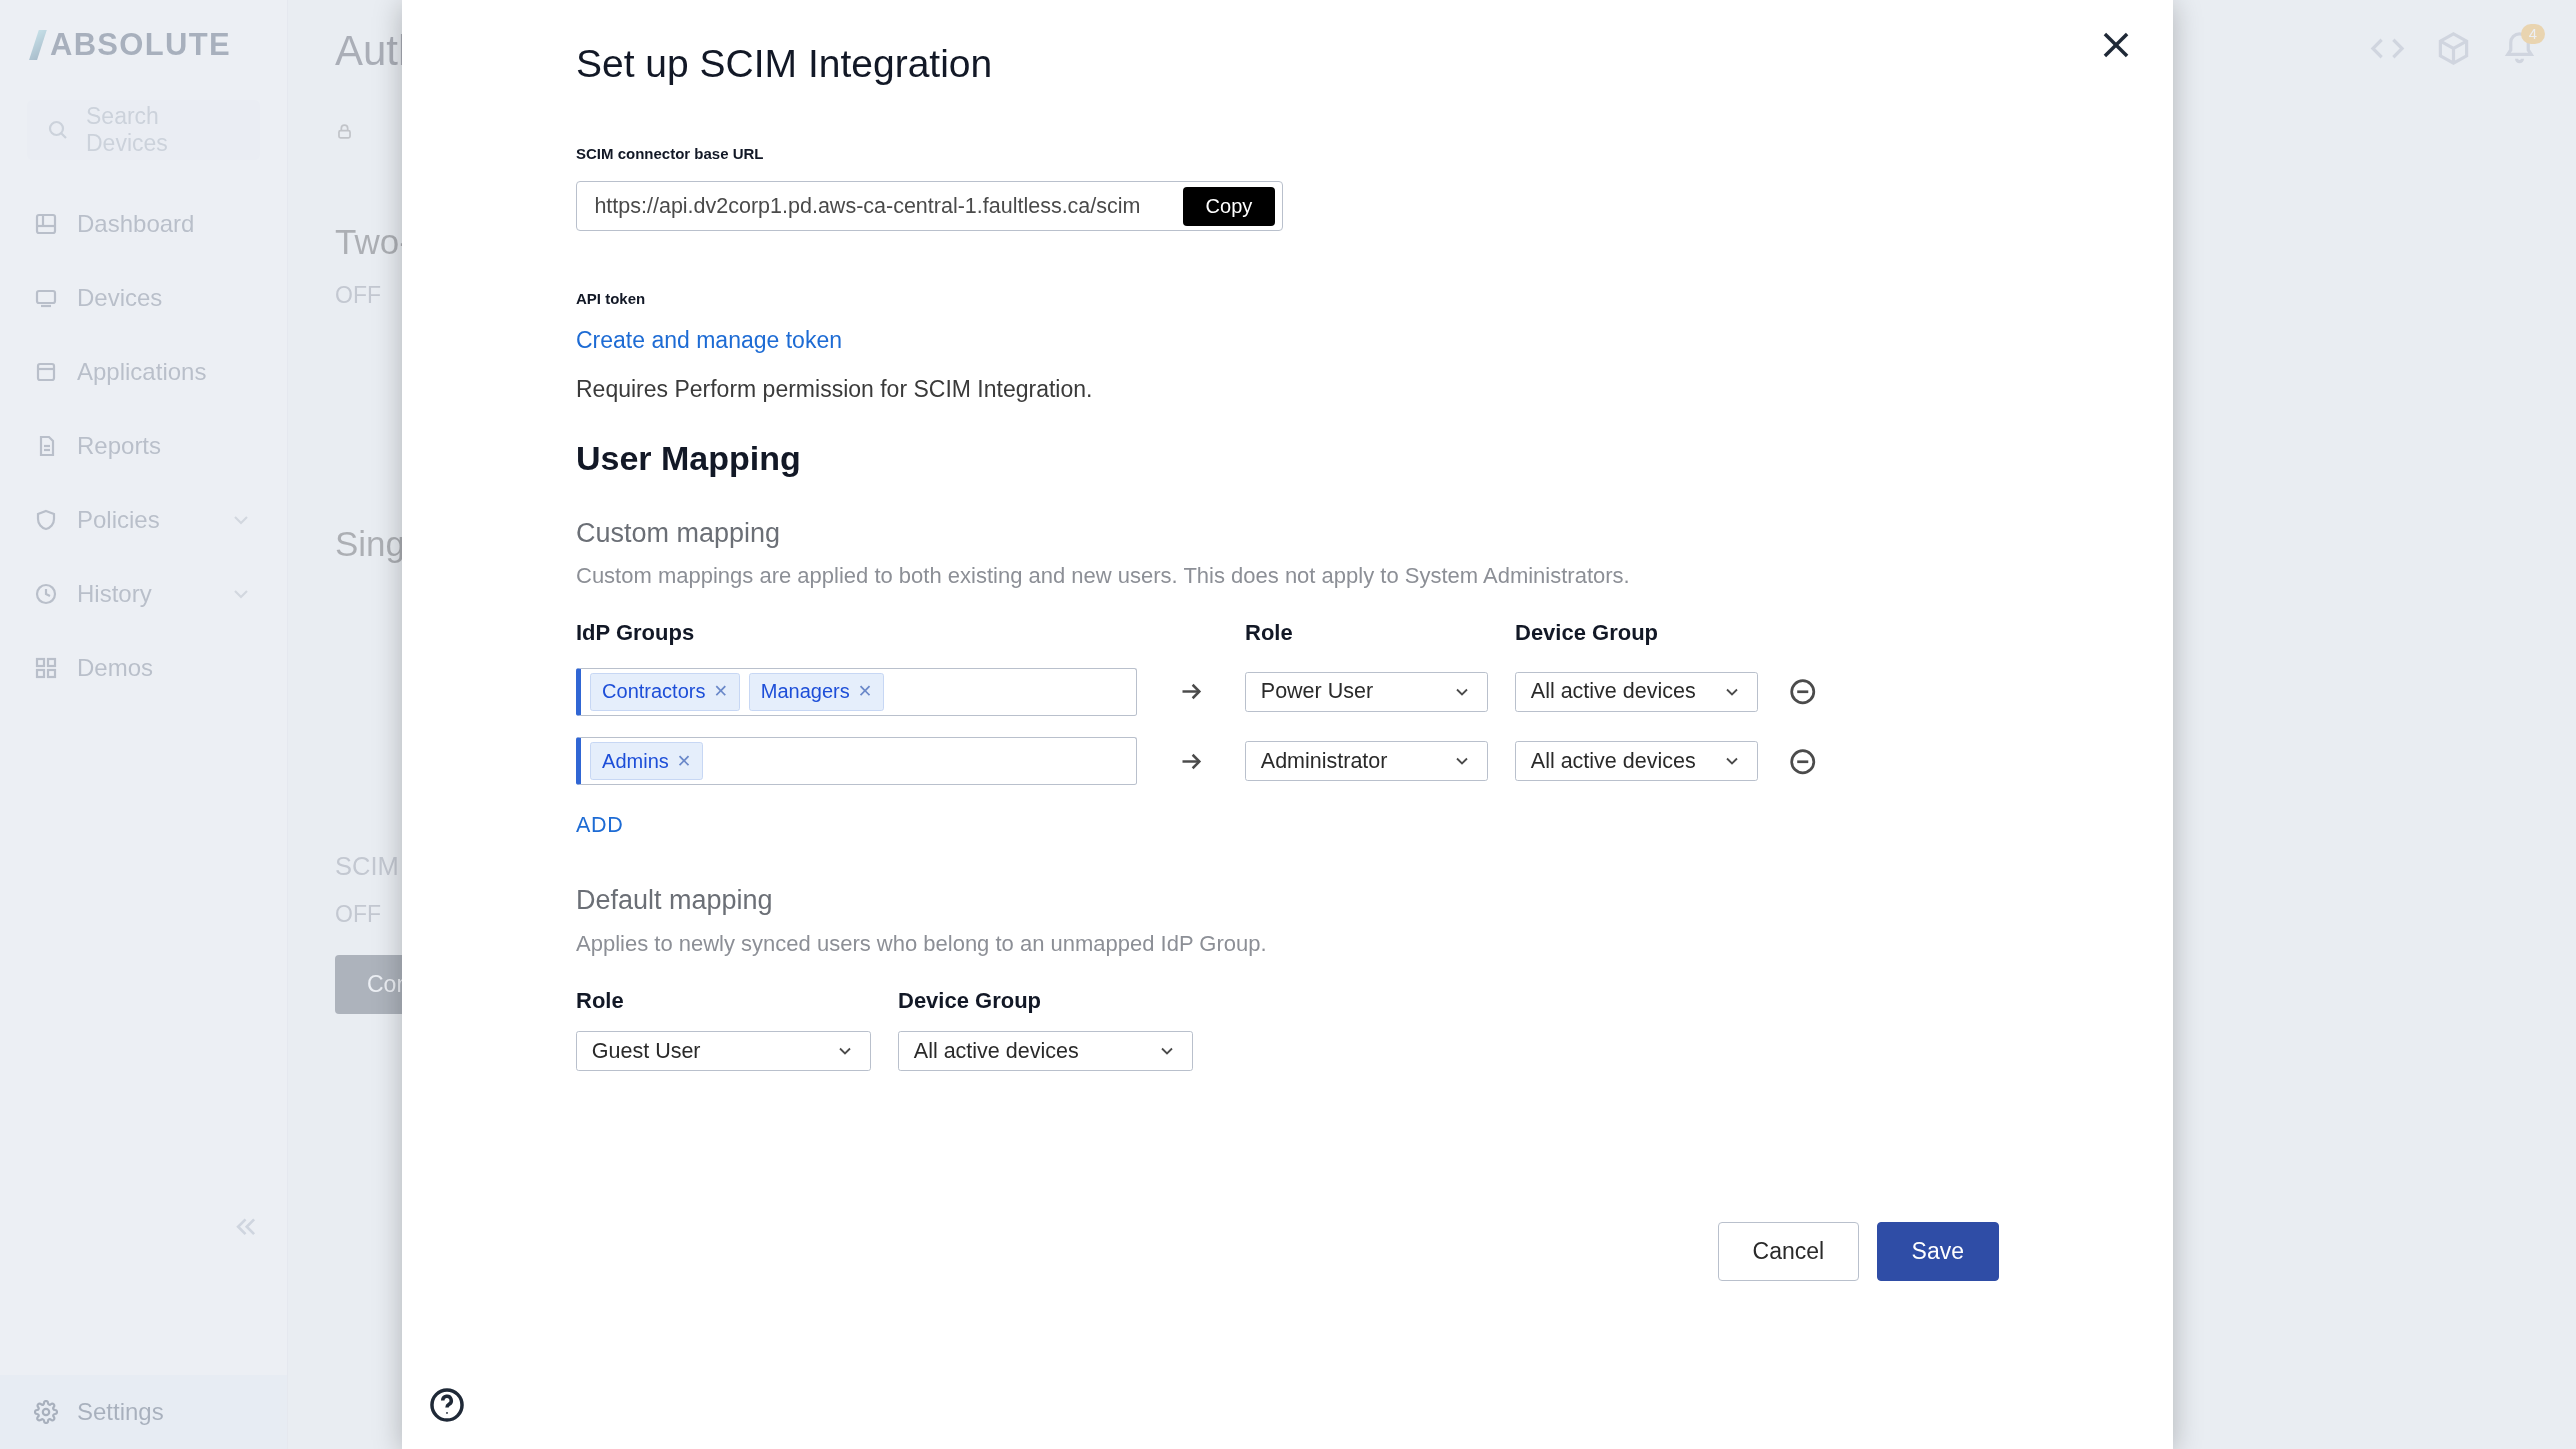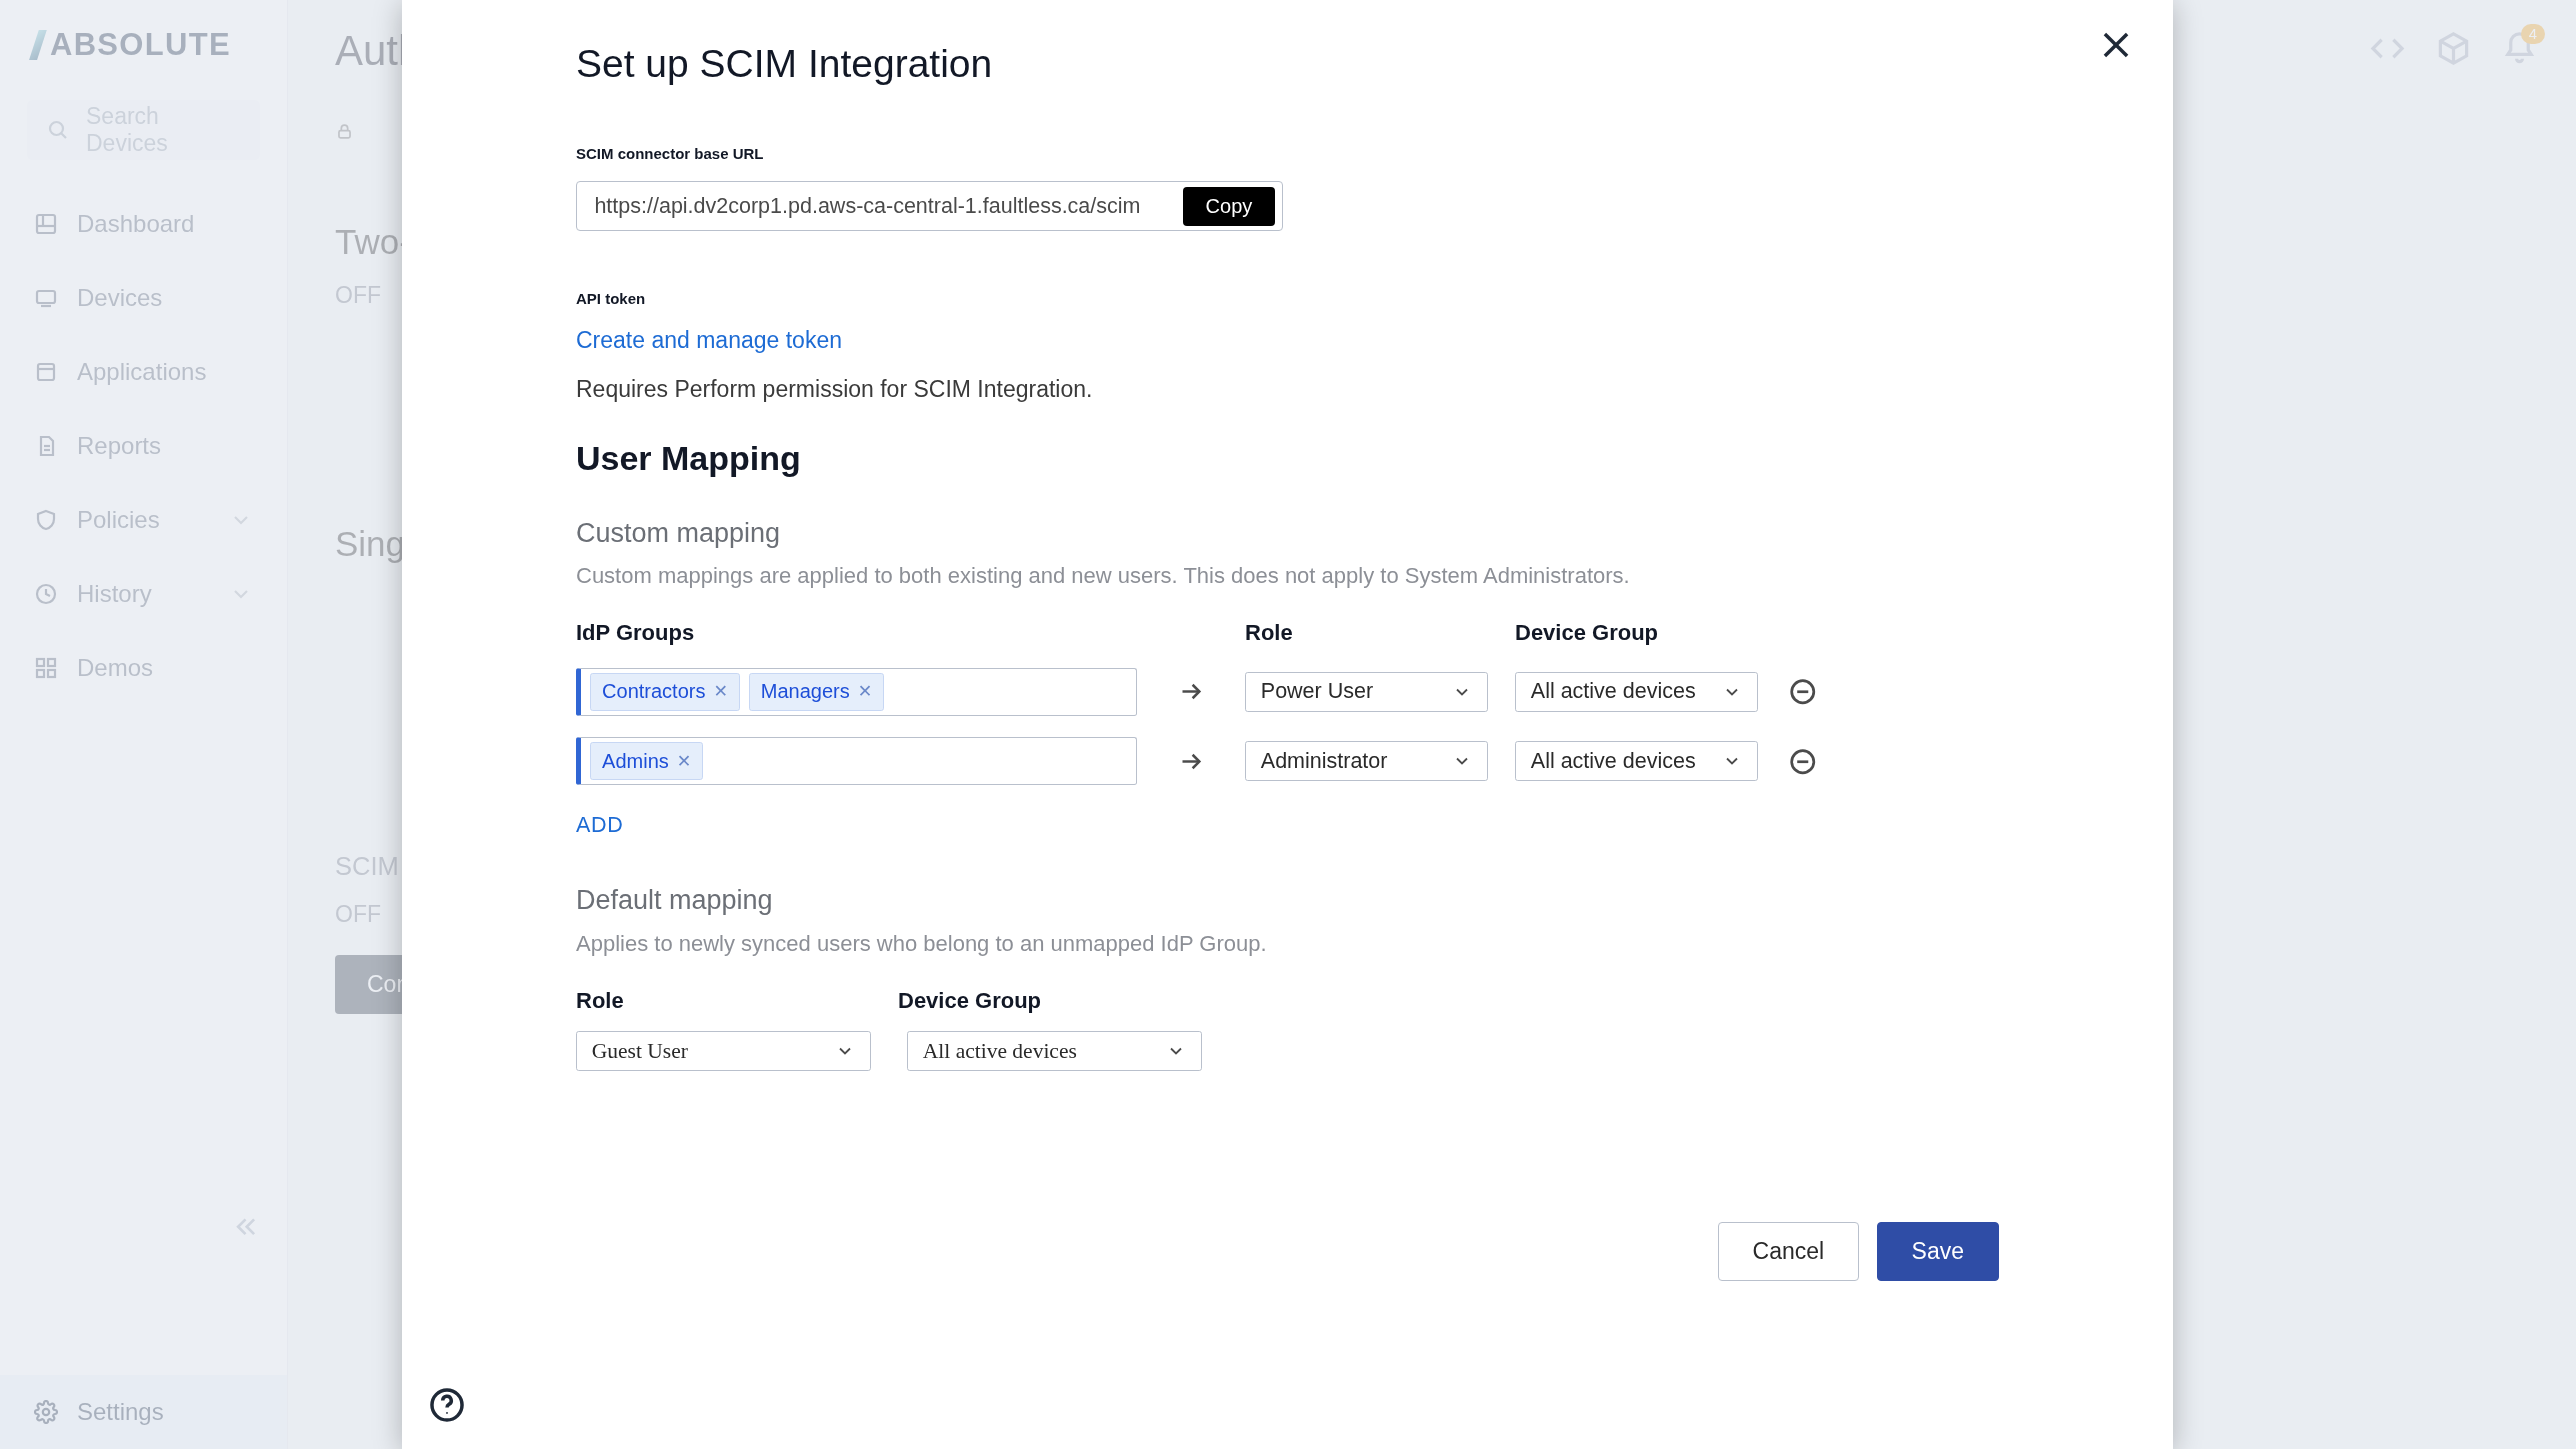--- a/index.html
+++ b/index.html
@@ -208,23 +208,22 @@
   .default-grid-header {
     display:grid;
     grid-template-columns: 295px 295px;
     gap: 27px;
     font-size:22px; font-weight:600; color:#121826;
     margin-top: 31px;
   }
   .default-grid-row {
     display:grid;
     grid-template-columns: 295px 295px;
-    gap: 36px;
+    gap: 27px;
     margin-top: 17.4px;
-    font-family: Liberation Serif, serif;
   }
 
   .modal-footer {
     position:absolute; right: 174px; bottom: 168px;
     display:flex; gap: 17.4px;
   }
   .btn {
     font-size: 23px; padding: 14.8px 34px;
     border-radius: 4px; cursor:pointer;
     border: 1.3px solid #b9c0cc; background:#fff; color:#2a2a2a;

